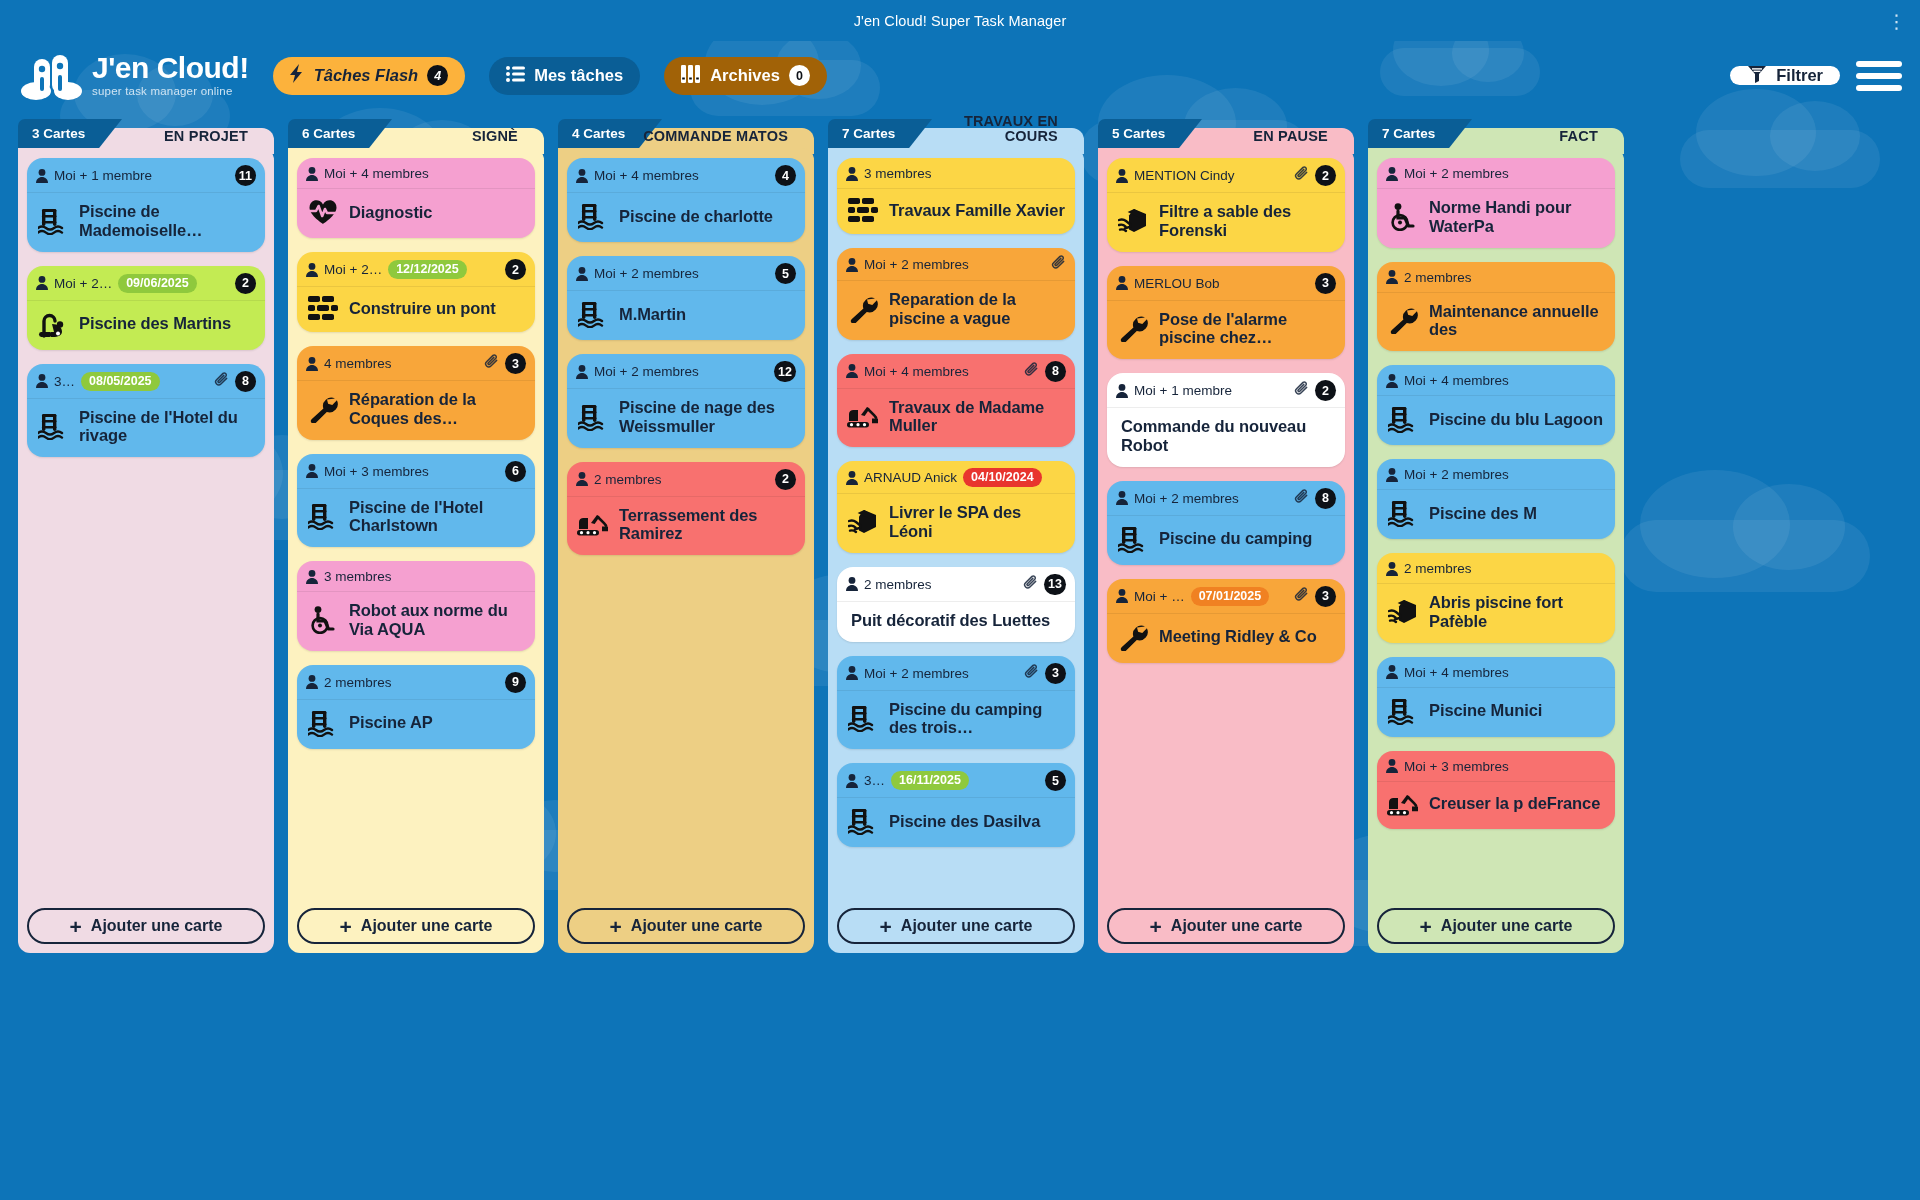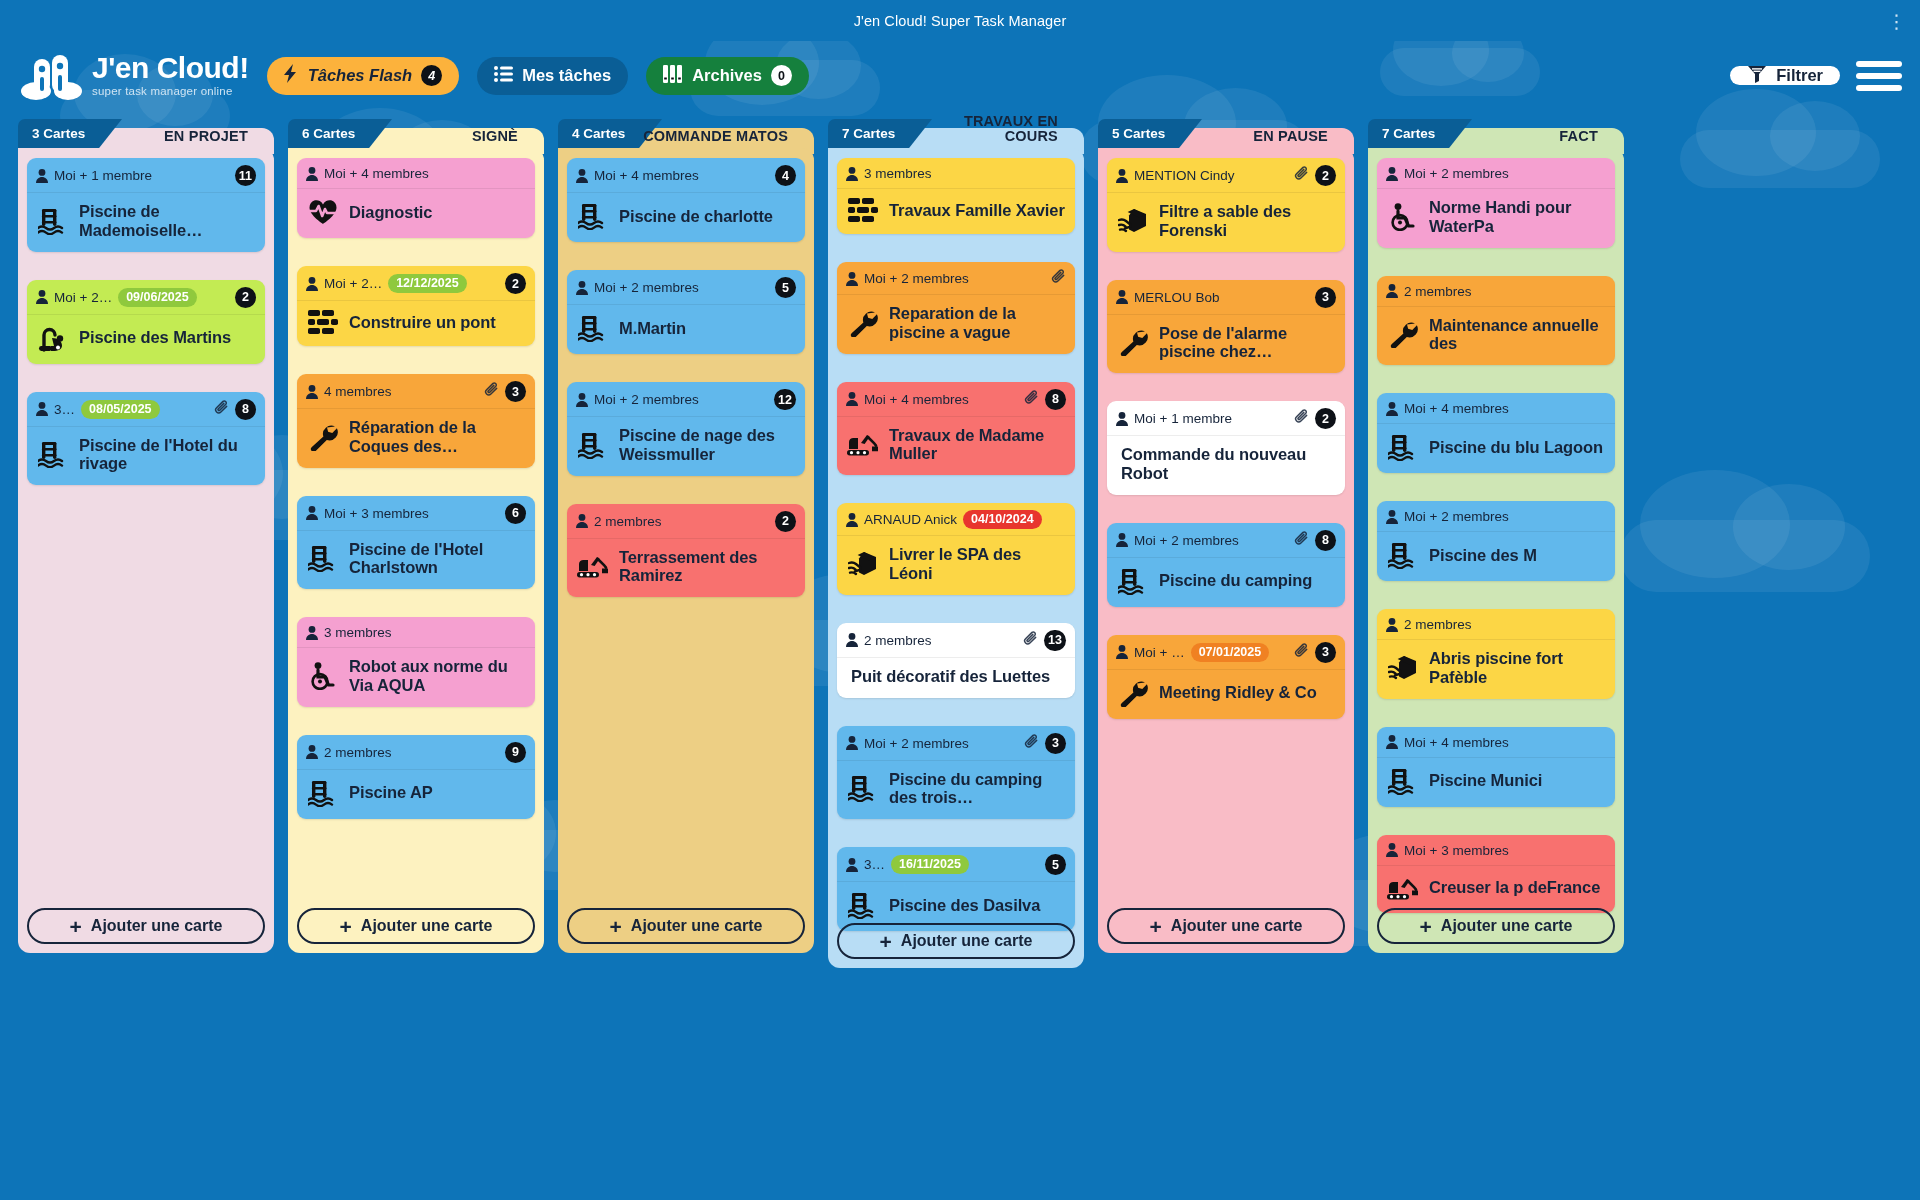--- a/index.html
+++ b/index.html
@@ -40,21 +40,21 @@
     color: #cfe4f3; font-size: 19px; line-height: 1;
     letter-spacing: 0; cursor: pointer;
   }
 
   
   .appbar {
     position: relative; z-index: 5;
     height: 69px; width: 100%;
     display: flex; align-items: center;
     padding: 0 18px 0 20px;
-    gap: 18px;
+    gap: 24px;
   }
   .brand { display: flex; align-items: center; gap: 10px; }
   .brand-logo { width: 62px; height: 50px; position: relative; flex: none; }
   .brand-text { display: flex; flex-direction: column; line-height: 1; }
   .brand-name {
     color: #fff; font-size: 30px; font-weight: 700; letter-spacing: -0.5px;
   }
   .brand-sub {
     color: #cfe4f3; font-size: 11.5px; margin-top: 3px; letter-spacing: .2px;
   }
@@ -62,21 +62,21 @@
   .pill {
     display: inline-flex; align-items: center; gap: 9px;
     height: 38px; padding: 0 17px;
     border-radius: 999px;
     font-size: 16.5px; font-weight: 700;
     white-space: nowrap; cursor: pointer;
     border: none;
   }
   .pill-flash { background: #fcb23c; color: #16243a; font-style: italic; }
   .pill-mine  { background: #0a5e96; color: #ffffff; }
-  .pill-arch  { background: #15803d; color: #ffffff; justify-content: space-between; }
+  .pill-arch  { background: #a16207; color: #ffffff; justify-content: space-between; }
   .pill-filter{ background: #ffffff; color: #16243a; height: 19px; }
 
   .count-dot {
     display: inline-flex; align-items: center; justify-content: center;
     min-width: 21px; height: 21px; padding: 0 4px;
     border-radius: 999px; font-size: 12.5px; font-weight: 700;
   }
   .dot-dark  { background: #0d1117; color: #fff; }
   .dot-light { background: #ffffff; color: #0d1117; }
 
@@ -124,22 +124,22 @@
     min-height: 805px;
     position: relative;
   }
   .col-headbg {
     position: absolute; left: 0; right: 0; top: 18px; height: 26px;
     border-radius: 12px 12px 0 0;
   }
 
   
   .card {
-    border-radius: 9px;
-    margin-bottom: 28px;
+    border-radius: 16px;
+    margin-bottom: 14px;
     overflow: hidden;
     cursor: pointer;
     box-shadow: 0 1px 2px rgba(0,0,0,.10);
   }
   .card-top {
     display: flex; align-items: center; gap: 6px;
     padding: 7px 9px 6px 9px;
     font-size: 13.5px; color: #16243a;
     border-bottom: 1px solid rgba(0,0,0,.07);
     min-height: 31px;

